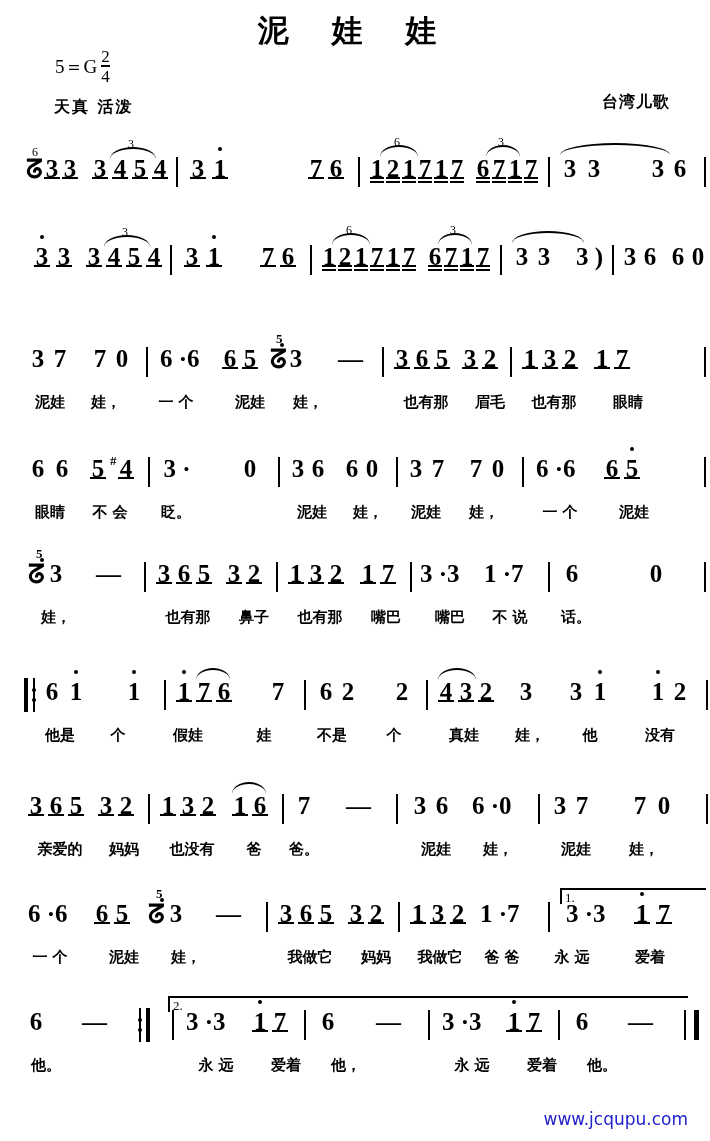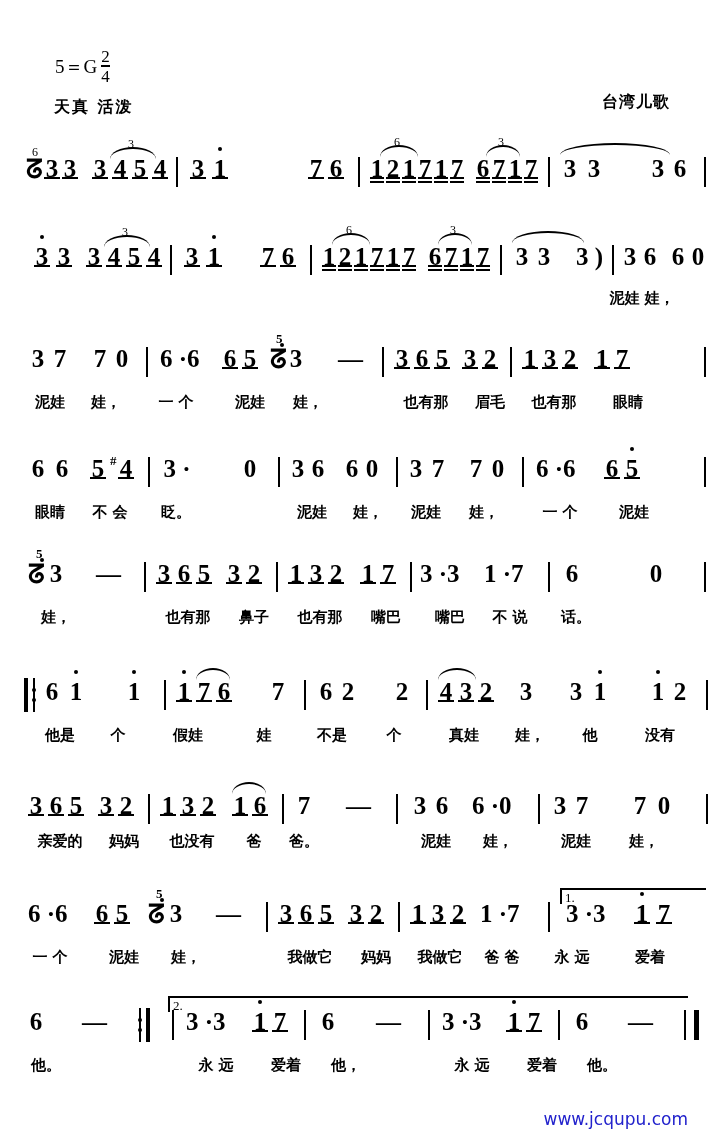--- a/index.html
+++ b/index.html
@@ -211,20 +211,21 @@
     color: #2222cc;
     font-size: 17px;
     font-family: "DejaVu Sans", sans-serif;
   }
 </style>
 </head>
 <body>
 
 <div class="sheet">
 
+  <div class="title">泥 娃 娃</div>
 
   <div class="keysig">
     <span>5＝G</span><span class="frac"><span class="num">2</span><span class="den">4</span></span>
   </div>
 
   <div class="mood">天真  活泼</div>
   <div class="composer">台湾儿歌</div>
 
   <div class="system" style="top:155px;">
     <div class="notes-line">
@@ -306,23 +307,20 @@
       <span class="nt" style="left:516px;width:16px;">3</span>
       <span class="slur" style="left:492px;top:-12px;width:72px;"></span>
       <span class="nt" style="left:556px;width:24px;">3 )</span>
       <span class="bar" style="left:592px;"></span>
       <span class="nt" style="left:602px;width:16px;">3</span>
       <span class="nt" style="left:622px;width:16px;">6</span>
       <span class="nt" style="left:650px;width:16px;">6</span>
       <span class="nt" style="left:670px;width:16px;">0</span>
 
     </div>
-    <div class="lyric-line" style="margin-top:6px;">
-      <span class="ly" style="left:622px;">泥娃 娃，</span>
-    </div>
   </div>
 
   <div class="system" style="top:345px;">
     <div class="notes-line">
       <span class="nt" style="left:10px;width:16px;">3</span>
       <span class="nt" style="left:32px;width:16px;">7</span>
       <span class="nt" style="left:72px;width:16px;">7</span>
       <span class="nt" style="left:94px;width:16px;">0</span>
       <span class="bar" style="left:126px;"></span>
       <span class="nt" style="left:140px;width:36px;">6 ·6</span>
@@ -510,21 +508,21 @@
       <span class="nt" style="left:392px;width:16px;">3</span>
       <span class="nt" style="left:414px;width:16px;">6</span>
       <span class="nt" style="left:452px;width:36px;">6 ·0</span>
       <span class="bar" style="left:518px;"></span>
       <span class="nt" style="left:532px;width:16px;">3</span>
       <span class="nt" style="left:554px;width:16px;">7</span>
       <span class="nt" style="left:612px;width:16px;">7</span>
       <span class="nt" style="left:636px;width:16px;">0</span>
       <span class="bar" style="left:686px;"></span>
     </div>
-    <div class="lyric-line" style="margin-top:0;">
+    <div class="lyric-line" style="margin-top:8px;">
       <span class="ly" style="left:40px;">亲爱的</span>
       <span class="ly" style="left:104px;">妈妈</span>
       <span class="ly" style="left:172px;">也没有</span>
       <span class="ly" style="left:234px;">爸</span>
       <span class="ly" style="left:284px;">爸。</span>
       <span class="ly" style="left:416px;">泥娃</span>
       <span class="ly" style="left:478px;">娃，</span>
       <span class="ly" style="left:556px;">泥娃</span>
       <span class="ly" style="left:624px;">娃，</span>
     </div>

